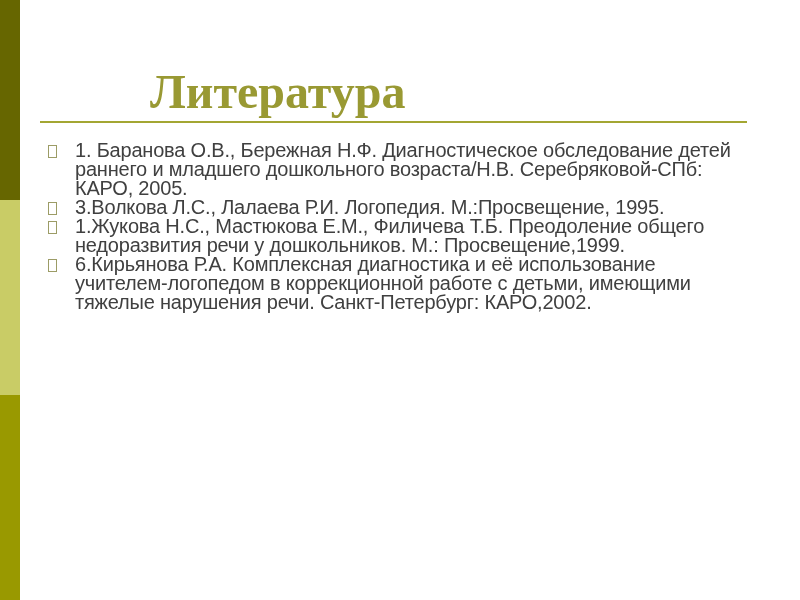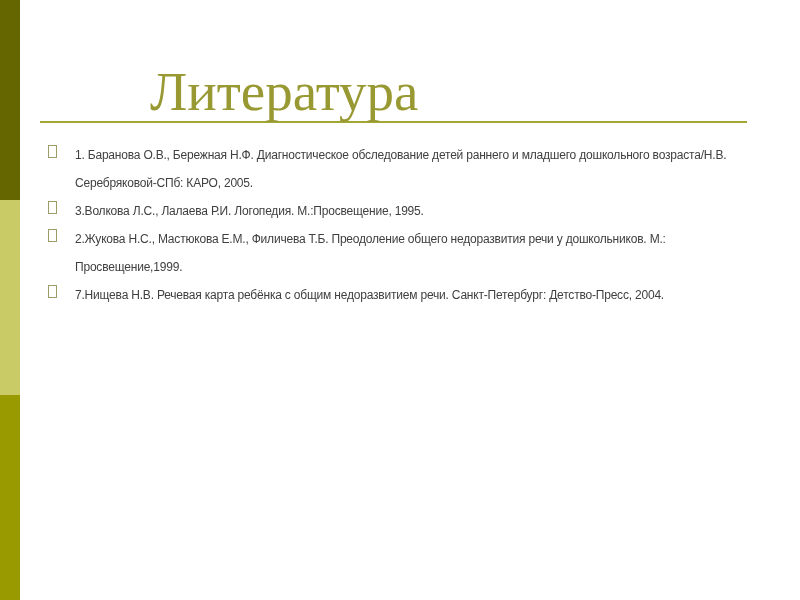--- a/index.html
+++ b/index.html
@@ -29,22 +29,22 @@
   
   .title-area {
     position: absolute;
     left: 40px; top: 68px;
     width: 707px;
   }
   .slide-title {
     margin: 0;
     padding-left: 110px;
     font-family: "Liberation Serif", "DejaVu Serif", serif;
-    font-weight: normal;
-    font-size: 55px;
+    font-weight: bold;
+    font-size: 48px;
     line-height: 48px;
     color: var(--title-color, #999933);
   }
   .title-rule {
     margin-top: 5px;
     height: 0;
     border-bottom: 2px solid var(--rule-color, #a3a632);
   }
 
   
@@ -59,22 +59,22 @@
   }
   .bullet {
     position: absolute;
     left: 0; top: 4px;
     width: 7px; height: 11px;
     border: 1px solid var(--bullet-border-color, #9c9c66);
     background: transparent;
   }
   .ref-text {
     display: block;
-    font-size: 12px;
-    line-height: 28px;
+    font-size: 20px;
+    line-height: 19px;
     letter-spacing: -0.2px;
     color: var(--text-color, #404040);
   }
 </style>
 </head>
 <body>
 
 <div class="slide">
 
   <div class="left-bar">
@@ -92,21 +92,21 @@
     <div class="ref-item">
       <span class="bullet"></span>
       <span class="ref-text">1. Баранова О.В., Бережная Н.Ф. Диагностическое обследование детей раннего и младшего дошкольного возраста/Н.В. Серебряковой-СПб: КАРО, 2005.</span>
     </div>
     <div class="ref-item">
       <span class="bullet"></span>
       <span class="ref-text">3.Волкова Л.С., Лалаева Р.И. Логопедия. М.:Просвещение, 1995.</span>
     </div>
     <div class="ref-item">
       <span class="bullet"></span>
-      <span class="ref-text">2.Жукова Н.С., Мастюкова Е.М., Филичева Т.Б. Преодоление общего недоразвития речи у дошкольников. М.: Просвещение,1999.</span>
+      <span class="ref-text">1.Жукова Н.С., Мастюкова Е.М., Филичева Т.Б. Преодоление общего недоразвития речи у дошкольников. М.: Просвещение,1999.</span>
     </div>
     <div class="ref-item">
       <span class="bullet"></span>
-      <span class="ref-text">7.Нищева Н.В. Речевая карта ребёнка с общим недоразвитием речи. Санкт-Петербург: Детство-Пресс, 2004.</span>
+      <span class="ref-text">6.Кирьянова Р.А. Комплексная диагностика и её использование учителем-логопедом в коррекционной работе с детьми, имеющими тяжелые нарушения речи. Санкт-Петербург: КАРО,2002.</span>
     </div>
   </div>
 
 </div>
 
 </body></html>

